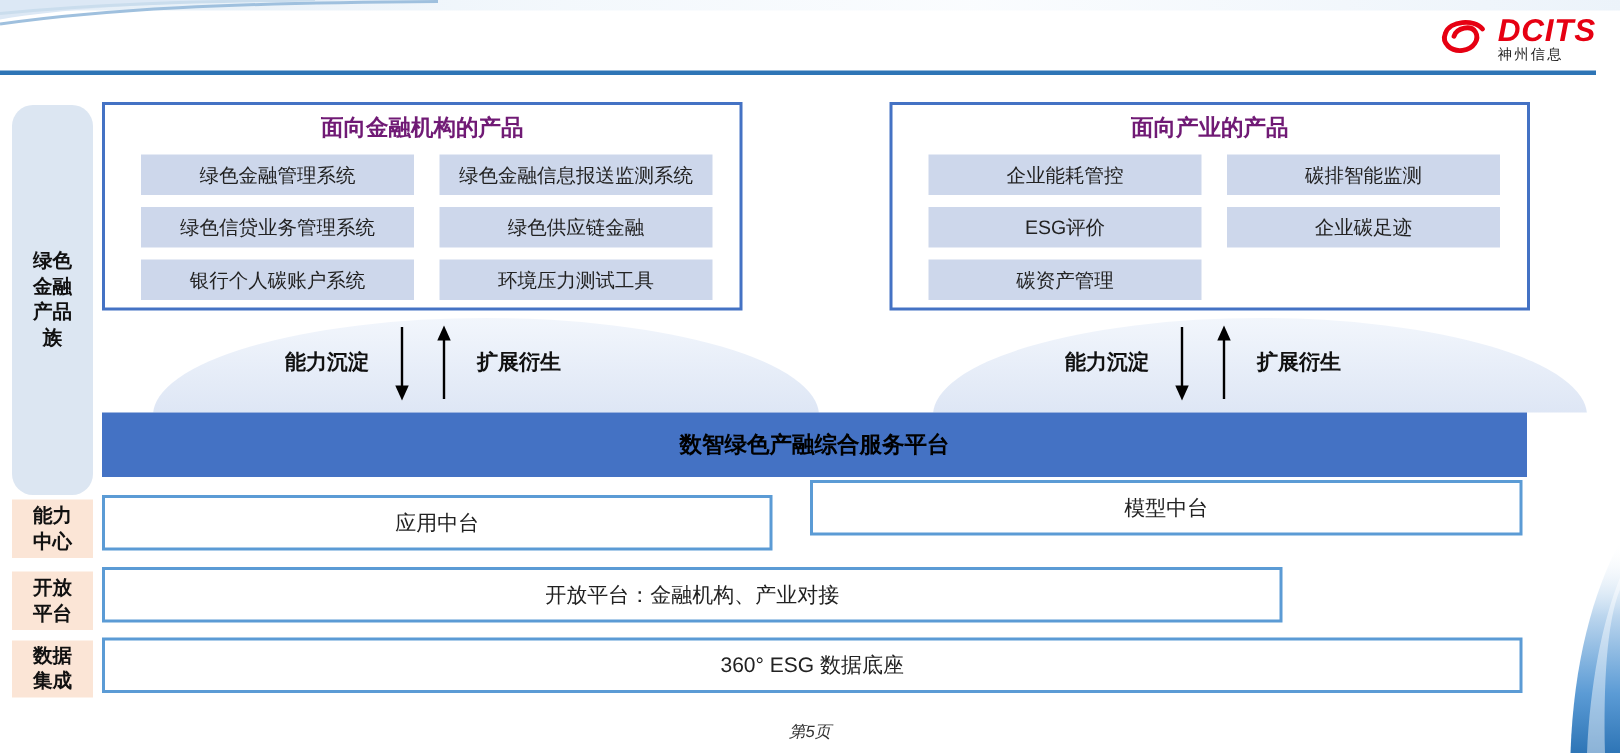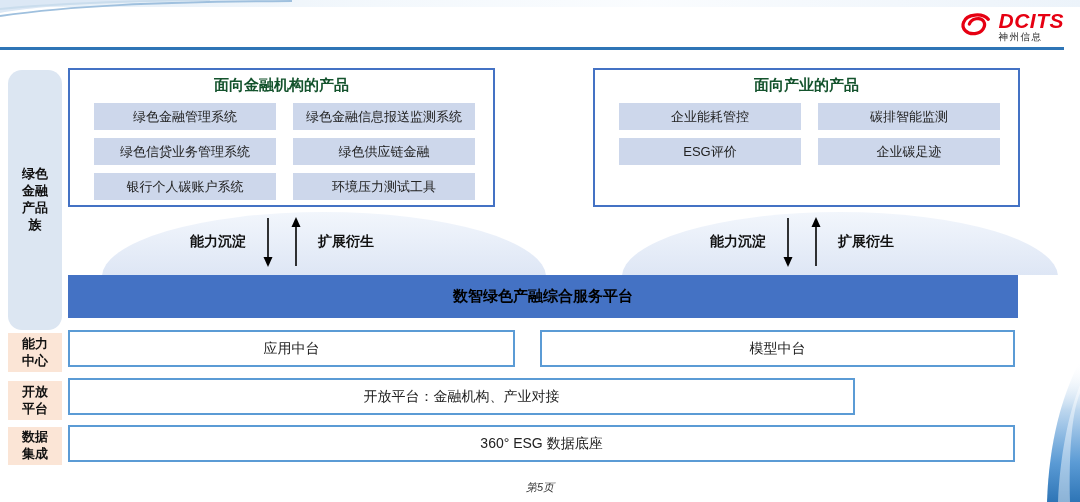--- a/index.html
+++ b/index.html
@@ -18,21 +18,21 @@
   .logo-brand { color:#E60012; font-weight:bold; font-style:italic; font-size:21px; letter-spacing:.5px; }
   .logo-company { color:#222; font-size:9.5px; letter-spacing:1.5px; }
   
   .side-label { position:absolute; left:8px; width:54px; display:flex; align-items:center; justify-content:center;
     text-align:center; font-weight:bold; font-size:13px; color:#111; white-space:pre-line; line-height:1.3; }
   .side-blue  { background:#DCE6F2; }
   .side-peach { background:#FBE5D6; }
   
   .prod-box { position:absolute; top:68px; width:427px; height:139px; background:#fff;
     border:2px solid #4472C4; box-sizing:border-box; z-index:2; }
-  .prod-title { text-align:center; font-weight:bold; font-size:15px; color:#14532d; margin-top:6px; }
+  .prod-title { text-align:center; font-weight:bold; font-size:15px; color:#701a75; margin-top:6px; }
   .prod-grid { display:grid; grid-template-columns:1fr 1fr; gap:8px 17px; padding:8px 18px 0 24px; }
   .chip { height:27px; background:#CDD7EB; display:flex; align-items:center; justify-content:center;
     font-size:13px; color:#222; }
   
   .dome-clip { position:absolute; top:212px; height:63px; overflow:hidden; z-index:0; }
   .dome { width:100%; height:130px; border-radius:50%;
     background:linear-gradient(180deg,#f2f6fc 0%,#dbe4f4 55%,#ccd8ee 100%); }
   .flow-group { position:absolute; top:214px; height:56px; display:flex; align-items:center; gap:16px; z-index:2; }
   .flow-label { font-weight:bold; font-size:14px; color:#111; }
   
@@ -100,20 +100,21 @@
     </div>
   </div>
 
   <div class="prod-box" style="left:593px;">
     <div class="prod-title">面向产业的产品</div>
     <div class="prod-grid">
       <div class="chip">企业能耗管控</div>
       <div class="chip">碳排智能监测</div>
       <div class="chip">ESG评价</div>
       <div class="chip">企业碳足迹</div>
+      <div class="chip">碳资产管理</div>
     </div>
   </div>
 
   <div class="flow-group" style="left:190px;">
     <span class="flow-label">能力沉淀</span>
     <svg width="12" height="52" viewBox="0 0 12 52">
       <line x1="6" y1="2" x2="6" y2="42" stroke="#000" stroke-width="1.6"></line>
       <polygon points="1.5,41 10.5,41 6,51" fill="#000"></polygon>
     </svg>
     <svg width="12" height="52" viewBox="0 0 12 52">
@@ -132,21 +133,21 @@
     <svg width="12" height="52" viewBox="0 0 12 52">
       <polygon points="1.5,11 10.5,11 6,1" fill="#000"></polygon>
       <line x1="6" y1="10" x2="6" y2="50" stroke="#000" stroke-width="1.6"></line>
     </svg>
     <span class="flow-label">扩展衍生</span>
   </div>
 
   <div class="platform-bar">数智绿色产融综合服务平台</div>
 
   <div class="row-box" style="left:68px; top:330px; width:447px; height:37px;">应用中台</div>
-  <div class="row-box" style="left:540px; top:330px; width:475px; height:37px;">模型中台</div>
+  <div class="row-box" style="left:540px; top:320px; width:475px; height:37px;">模型中台</div>
   <div class="row-box" style="left:68px; top:378px; width:787px; height:37px;">开放平台：金融机构、产业对接</div>
   <div class="row-box" style="left:68px; top:425px; width:947px; height:37px;">360° ESG 数据底座</div>
 
   <div class="footer">第5页</div>
 
   <svg class="swoosh" width="62" height="145" viewBox="0 0 62 145">
     <defs>
       <linearGradient id="swg" x1="0" y1="0" x2="0" y2="1">
         <stop offset="0" stop-color="#ffffff" stop-opacity="0"></stop>
         <stop offset="0.35" stop-color="#bcd6ee"></stop>

